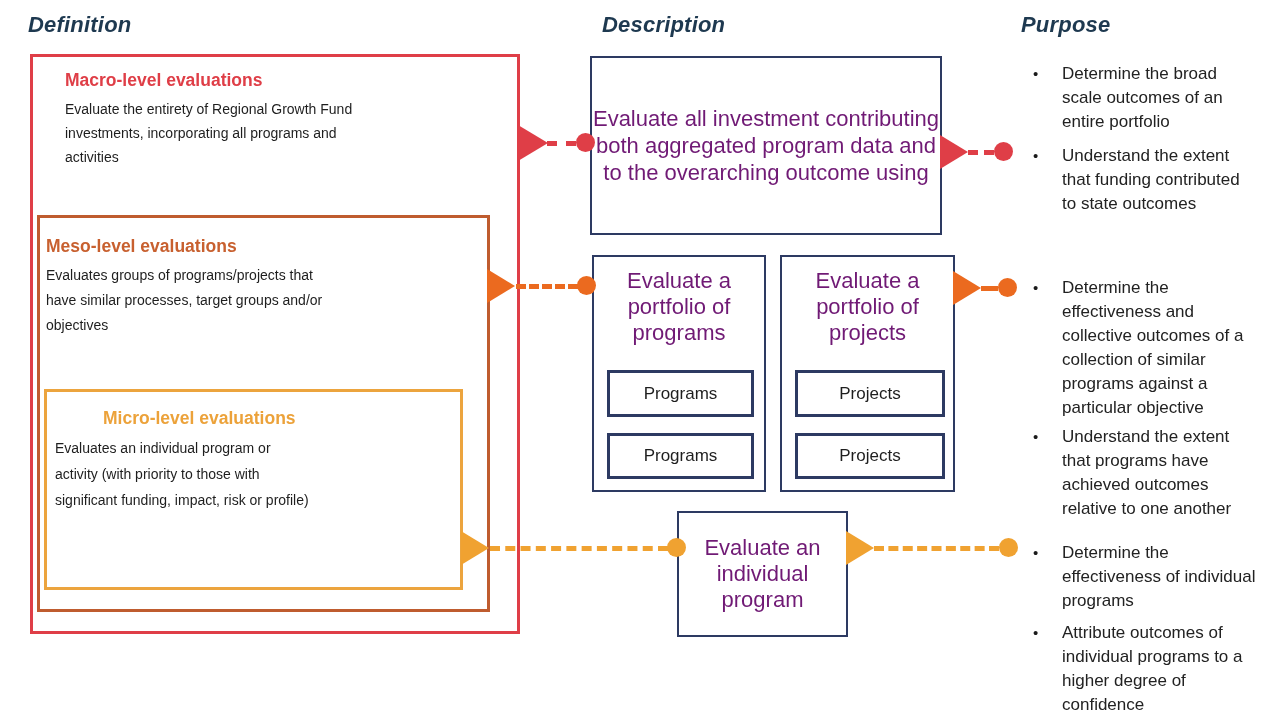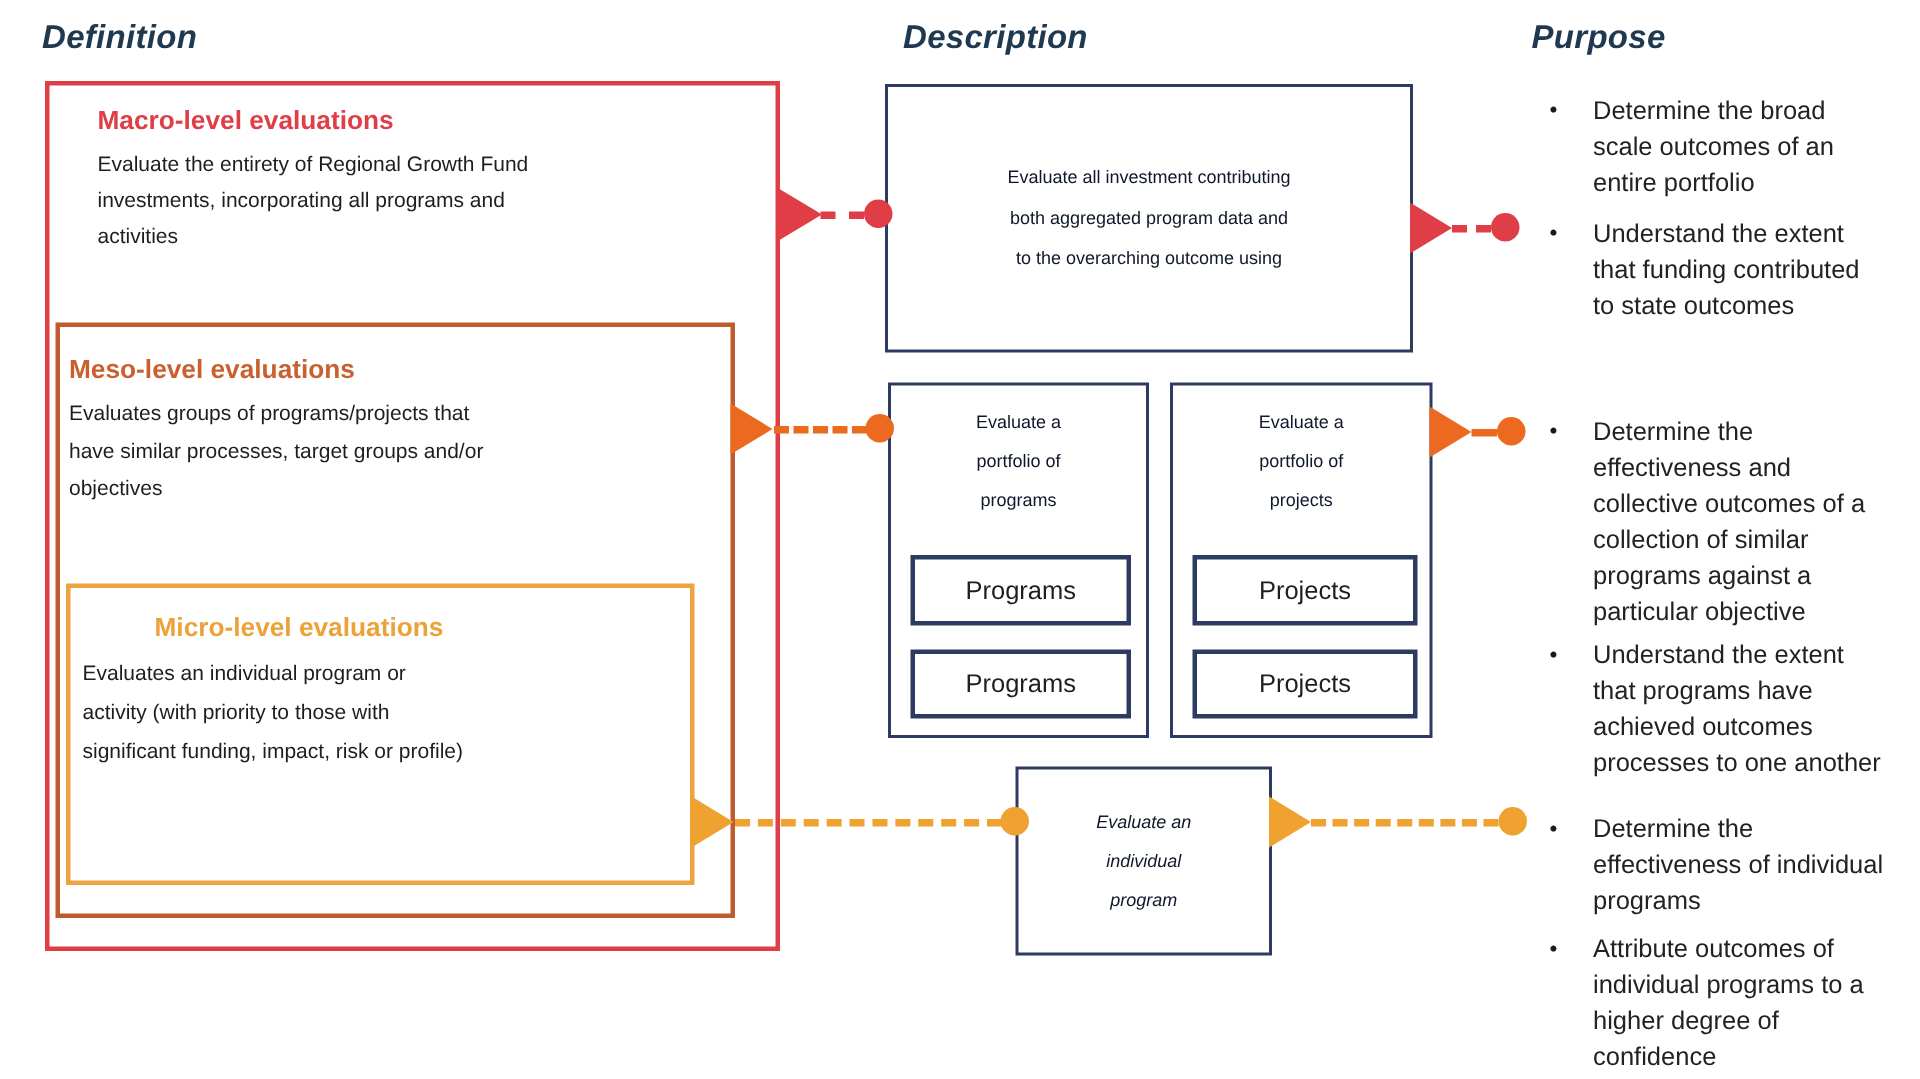--- a/index.html
+++ b/index.html
@@ -23,21 +23,21 @@
   .deftext { position:absolute; }
   .deftitle { font-size:17.5px; font-weight:bold; line-height:24px; margin-bottom:5px; }
   .t-red   { color:#DF3E47; }
   .t-meso  { color:#C8602F; }
   .t-micro { color:#ECA23A;margin-left:48px; }
   .dline { font-size:14px; line-height:24px; color:#1E1E1E; white-space:nowrap; }
   .micro-lines .dline { line-height:26px; }
 
   
   .centerbox { display:flex; flex-direction:column; align-items:center; justify-content:center; text-align:center; }
-  .cline { font-size:12px; line-height:27px; color:#0f172a; white-space:nowrap; }
+  .cline { font-size:22px; line-height:27px; color:#701a75; white-space:nowrap; }
   .ptitle { position:absolute; top:11px; left:0; right:0; text-align:center; }
   .ptitle .cline { line-height:26px; }
   .innerlabel { font-size:17px; color:#1E1E1E; }
 
   
   .tri { position:absolute; width:0; height:0; border-style:solid; border-color:transparent; }
   .tri-red   { border-left-color:#DF3E47; }
   .tri-meso  { border-left-color:#EB6A1F; }
   .tri-micro { border-left-color:#F0A231; }
   .tri-lg { border-width:18px 0 18px 30px; }
@@ -118,21 +118,21 @@
       <div class="cline">projects</div>
     </div>
     <div class="obox box-navy-thick centerbox" style="left:13px; top:113px; width:150px; height:47px;">
       <span class="innerlabel">Projects</span>
     </div>
     <div class="obox box-navy-thick centerbox" style="left:13px; top:176px; width:150px; height:46px;">
       <span class="innerlabel">Projects</span>
     </div>
   </div>
 
-  <div class="obox box-navy centerbox" style="left:677px; top:511px; width:171px; height:126px;font-style:italic;">
+  <div class="obox box-navy centerbox" style="left:677px; top:511px; width:171px; height:126px;">
     <div class="cline" style="line-height:26px;">Evaluate an</div>
     <div class="cline" style="line-height:26px;">individual</div>
     <div class="cline" style="line-height:26px;">program</div>
   </div>
 
   <div class="tri tri-red tri-lg" style="left:518px; top:125px;"></div>
   <div class="dash dash-red" style="left:547px; top:141px; width:29px;"></div>
   <div class="dot dot-red" style="left:576px; top:133px;"></div>
   <div class="tri tri-red tri-md" style="left:940px; top:135px;"></div>
   <div class="dash dash-red" style="left:968px; top:150px; width:26px;"></div>
@@ -163,21 +163,21 @@
     </div>
   </div>
 
   <div class="pgroup" style="top:276px;">
     <div class="pitem">
       <div class="pmark">•</div>
       <div class="ptext">Determine the effectiveness and collective outcomes of a collection of similar programs against a particular objective</div>
     </div>
     <div class="pitem" style="margin-top:5px;">
       <div class="pmark">•</div>
-      <div class="ptext">Understand the extent that programs have achieved outcomes processes to one another</div>
+      <div class="ptext">Understand the extent that programs have achieved outcomes relative to one another</div>
     </div>
   </div>
 
   <div class="pgroup" style="top:541px;">
     <div class="pitem">
       <div class="pmark">•</div>
       <div class="ptext">Determine the effectiveness of individual programs</div>
     </div>
     <div class="pitem" style="margin-top:8px;">
       <div class="pmark">•</div>

